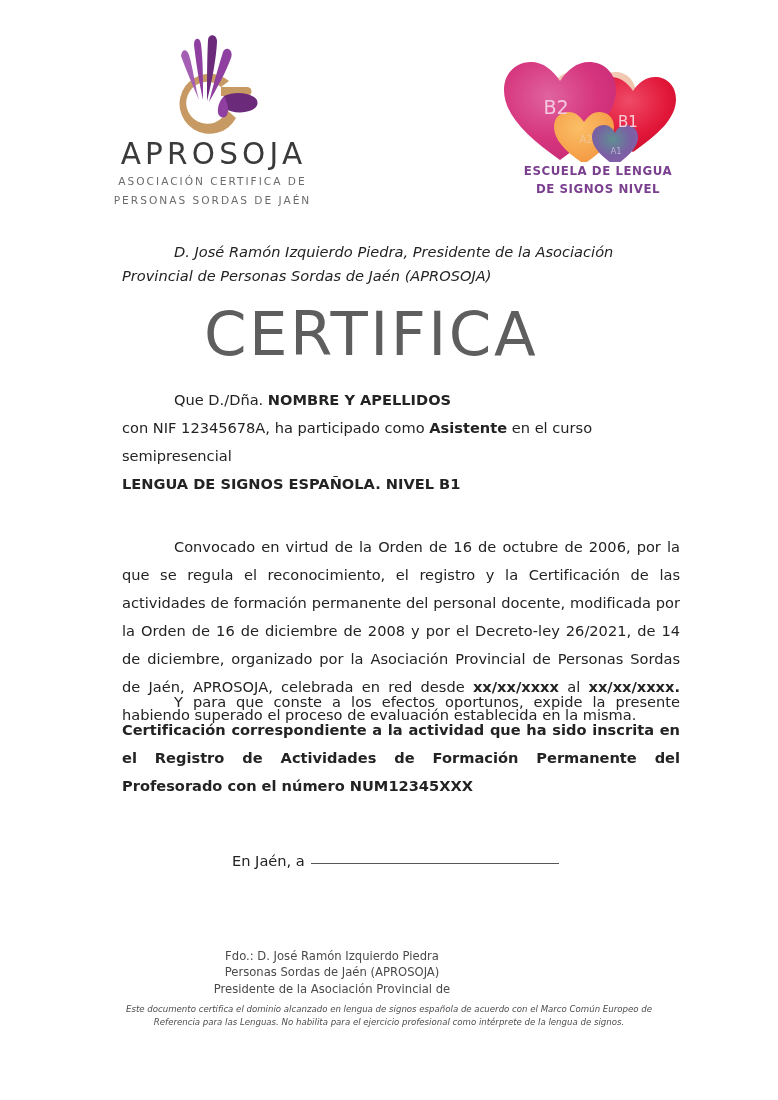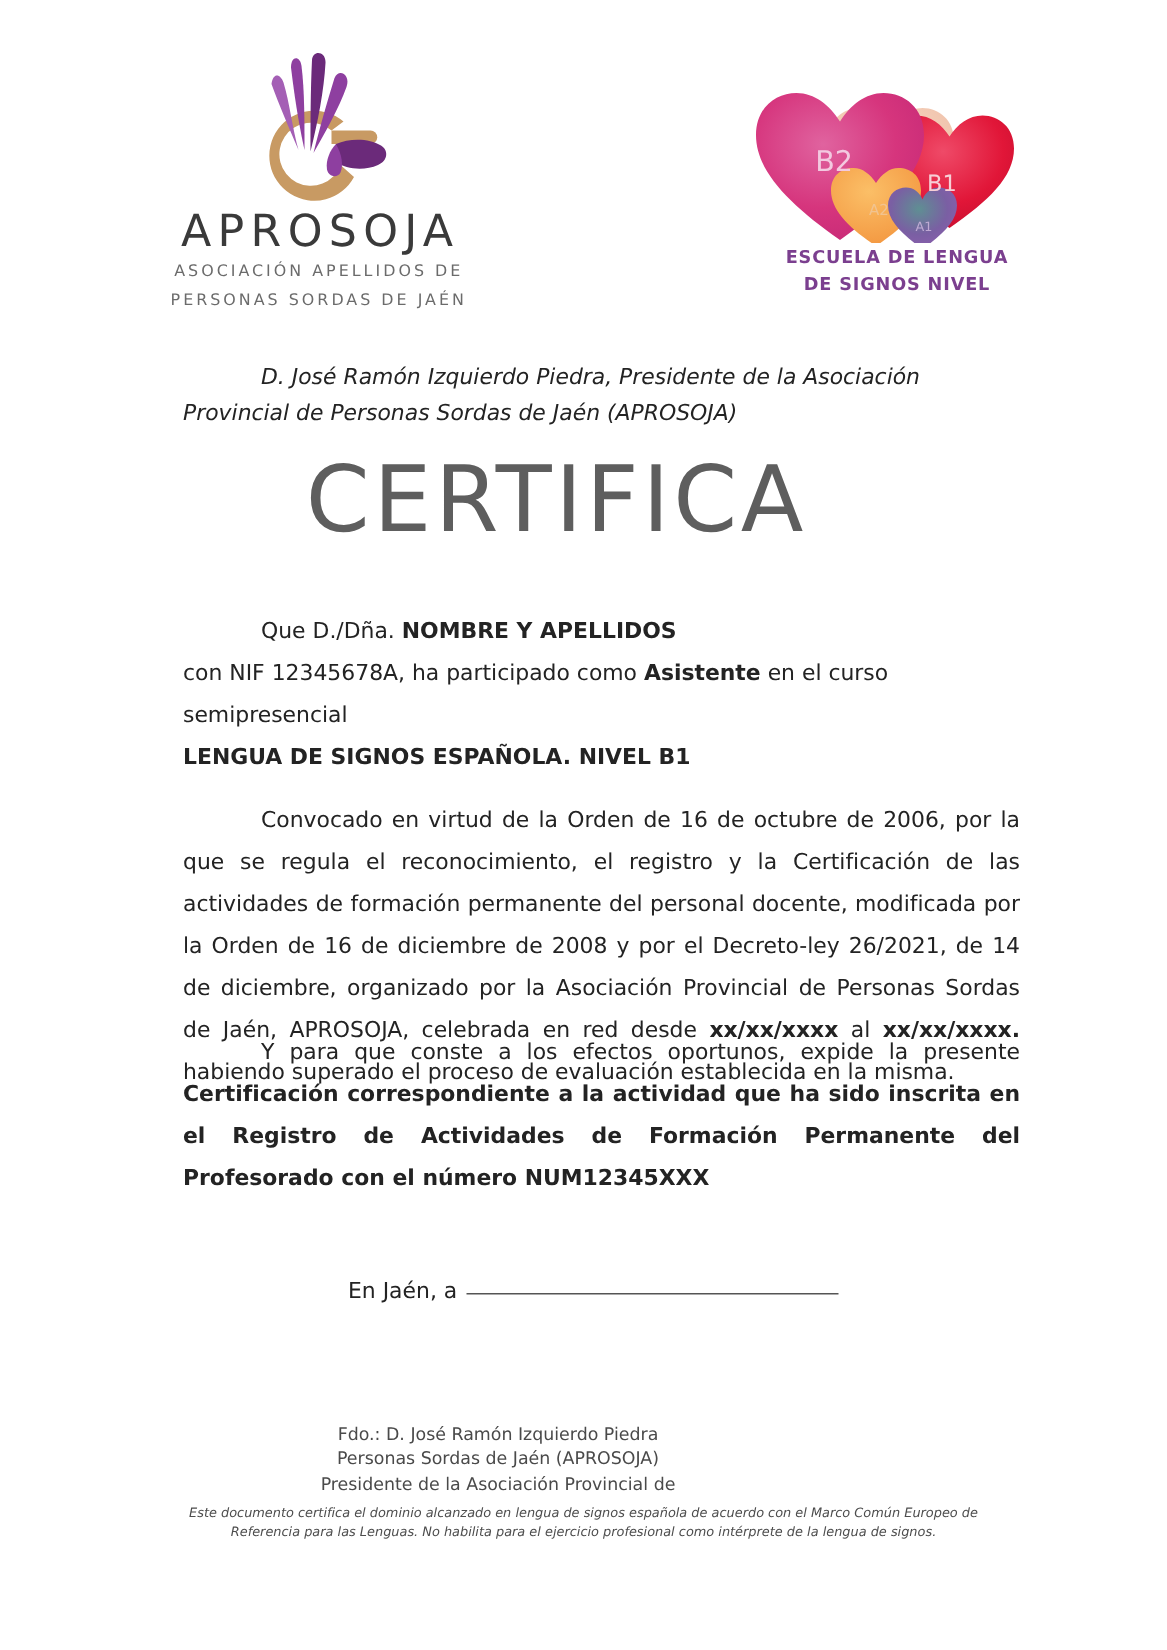--- a/index.html
+++ b/index.html
@@ -120,21 +120,21 @@
 
   .block-a {
     position: absolute;
     left: 122px;
     top: 386px;
     width: 558px;
     font-size: 14.6px;
     line-height: 1.92;
     color: #232323;
   }
-  .block-a .ln-indent { padding-left: 52px; margin-top: 21px; }
+  .block-a .ln-indent { padding-left: 52px; }
 
   .para {
     position: absolute;
     left: 122px;
     width: 558px;
     font-size: 14.6px;
     line-height: 1.92;
     color: #232323;
     text-align: justify;
     text-justify: inter-word;
@@ -204,21 +204,21 @@
           <path d="M44 22 C49 36 56 52 62 66 C58 52 56 34 52 21 C50 15 45 14 44 22 Z" fill="#a45fb5"></path>
           <path d="M57 11 C59 28 62 48 66 66 C66 46 66 26 64 10 C63 3 57 3 57 11 Z" fill="#8e3fa0"></path>
           <path d="M71 6 C70 26 70 48 70 67 C75 47 79 26 80 8 C80.5 0 71.5 -1 71 6 Z" fill="#6b2a7a"></path>
           <path d="M86 18 C81 34 76 52 72 68 C80 54 89 38 94 24 C97 16 89 11 86 18 Z" fill="#8e3fa0"></path>
 
           <path d="M87 62 C96 58 109 58 117 63 C122 66 122 73 115 76 C106 80 94 79 87 74 Z" fill="#6b2a7a"></path>
           <path d="M87 62 C91 69 92 76 90 81 C88 85 82 84 81 79 C80 73 83 66 87 62 Z" fill="#8e3fa0"></path>
         </svg>
       </div>
       <div class="aprosoja-word">APROSOJA</div>
-      <div class="aprosoja-sub">ASOCIACIÓN APELLIDOS DE</div>
+      <div class="aprosoja-sub">ASOCIACIÓN CERTIFICA DE</div>
       <div class="aprosoja-sub">PERSONAS SORDAS DE JAÉN</div>
     </div>
 
     <div class="escuela-logo">
       <div class="hearts">
         <svg width="200" height="120" viewBox="0 0 200 120" xmlns="http://www.w3.org/2000/svg">
           <defs>
             <radialGradient id="gB2" cx="40%" cy="35%" r="72%">
               <stop offset="0%" stop-color="#e0639f"></stop>
               <stop offset="60%" stop-color="#d6357d"></stop>

